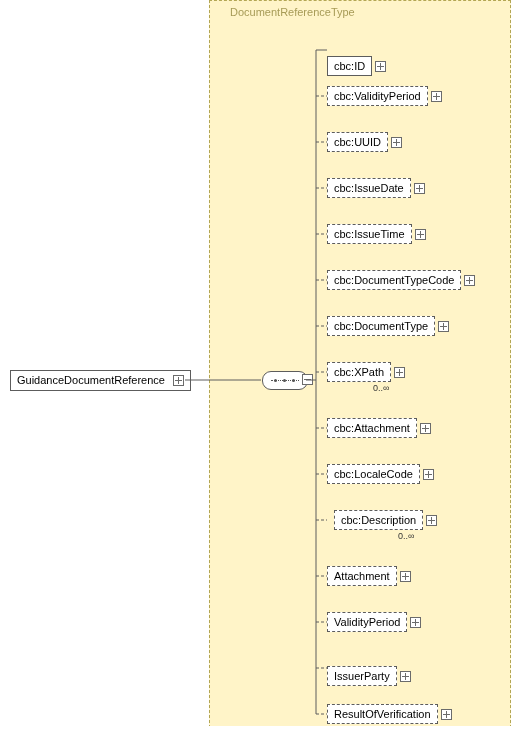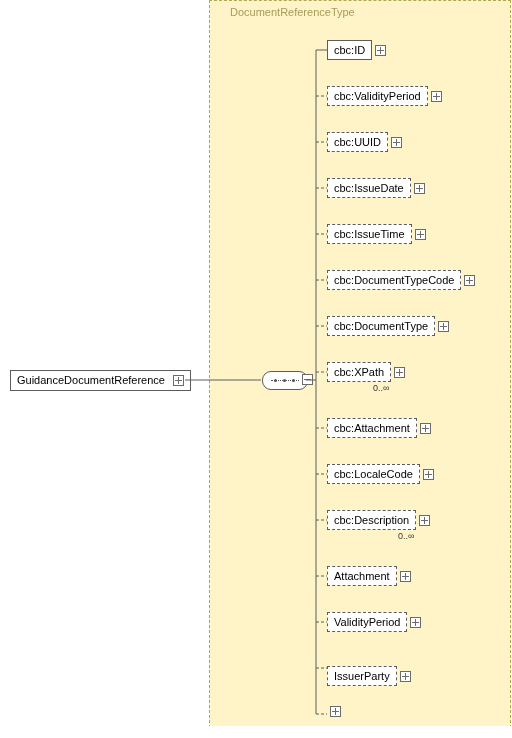--- a/index.html
+++ b/index.html
@@ -59,32 +59,32 @@
       <line x1="316" y1="428" x2="327" y2="428" stroke="#5c5c5c" stroke-width="1" stroke-dasharray="3,2"></line>
       <line x1="316" y1="474" x2="327" y2="474" stroke="#5c5c5c" stroke-width="1" stroke-dasharray="3,2"></line>
       <line x1="316" y1="520" x2="327" y2="520" stroke="#5c5c5c" stroke-width="1" stroke-dasharray="3,2"></line>
       <line x1="316" y1="576" x2="327" y2="576" stroke="#5c5c5c" stroke-width="1" stroke-dasharray="3,2"></line>
       <line x1="316" y1="622" x2="327" y2="622" stroke="#5c5c5c" stroke-width="1" stroke-dasharray="3,2"></line>
       <line x1="316" y1="668" x2="327" y2="668" stroke="#5c5c5c" stroke-width="1" stroke-dasharray="3,2"></line>
       <line x1="316" y1="714" x2="327" y2="714" stroke="#5c5c5c" stroke-width="1" stroke-dasharray="3,2"></line>
     </svg>
 
 <div id="nodes">
-      <div class="node" style="left: 327px; top: 40px;"><span class="node-box">cbc:ID</span><span class="exp"></span></div>
+      <div class="node" style="left: 327px; top: 56px;"><span class="node-box">cbc:ID</span><span class="exp"></span></div>
       <div class="node" style="left: 327px; top: 86px;"><span class="node-box optional">cbc:ValidityPeriod</span><span class="exp"></span></div>
       <div class="node" style="left: 327px; top: 132px;"><span class="node-box optional">cbc:UUID</span><span class="exp"></span></div>
       <div class="node" style="left: 327px; top: 178px;"><span class="node-box optional">cbc:IssueDate</span><span class="exp"></span></div>
       <div class="node" style="left: 327px; top: 224px;"><span class="node-box optional">cbc:IssueTime</span><span class="exp"></span></div>
       <div class="node" style="left: 327px; top: 270px;"><span class="node-box optional">cbc:DocumentTypeCode</span><span class="exp"></span></div>
       <div class="node" style="left: 327px; top: 316px; border-radius: 7px;"><span class="node-box optional">cbc:DocumentType</span><span class="exp"></span></div>
       <div class="node" style="left: 327px; top: 362px;"><span class="node-box optional">cbc:XPath</span><span class="exp"></span></div>
       <div class="cardinality" style="left: 373px; top: 383px;">0..∞</div>
       <div class="node" style="left: 327px; top: 418px;"><span class="node-box optional">cbc:Attachment</span><span class="exp"></span></div>
       <div class="node" style="left: 327px; top: 464px;"><span class="node-box optional">cbc:LocaleCode</span><span class="exp"></span></div>
-      <div class="node" style="left: 327px; top: 510px;"><span class="node-box optional">cbc:Description</span><span class="exp"></span></div>
+      <div class="node" style="left: 334px; top: 510px;"><span class="node-box optional">cbc:Description</span><span class="exp"></span></div>
       <div class="cardinality" style="left: 398px; top: 531px;">0..∞</div>
       <div class="node" style="left: 327px; top: 566px;"><span class="node-box optional">Attachment</span><span class="exp"></span></div>
       <div class="node" style="left: 327px; top: 612px;"><span class="node-box optional">ValidityPeriod</span><span class="exp"></span></div>
       <div class="node" style="left: 327px; top: 658px; margin-top: 8px;"><span class="node-box optional">IssuerParty</span><span class="exp"></span></div>
-      <div class="node" style="left: 327px; top: 704px;"><span class="exp"></span></div>
+      <div class="node" style="left: 327px; top: 704px;"><span class="node-box optional">ResultOfVerification</span><span class="exp"></span></div>
     </div>
 
 </div>
 
 </body></html>

